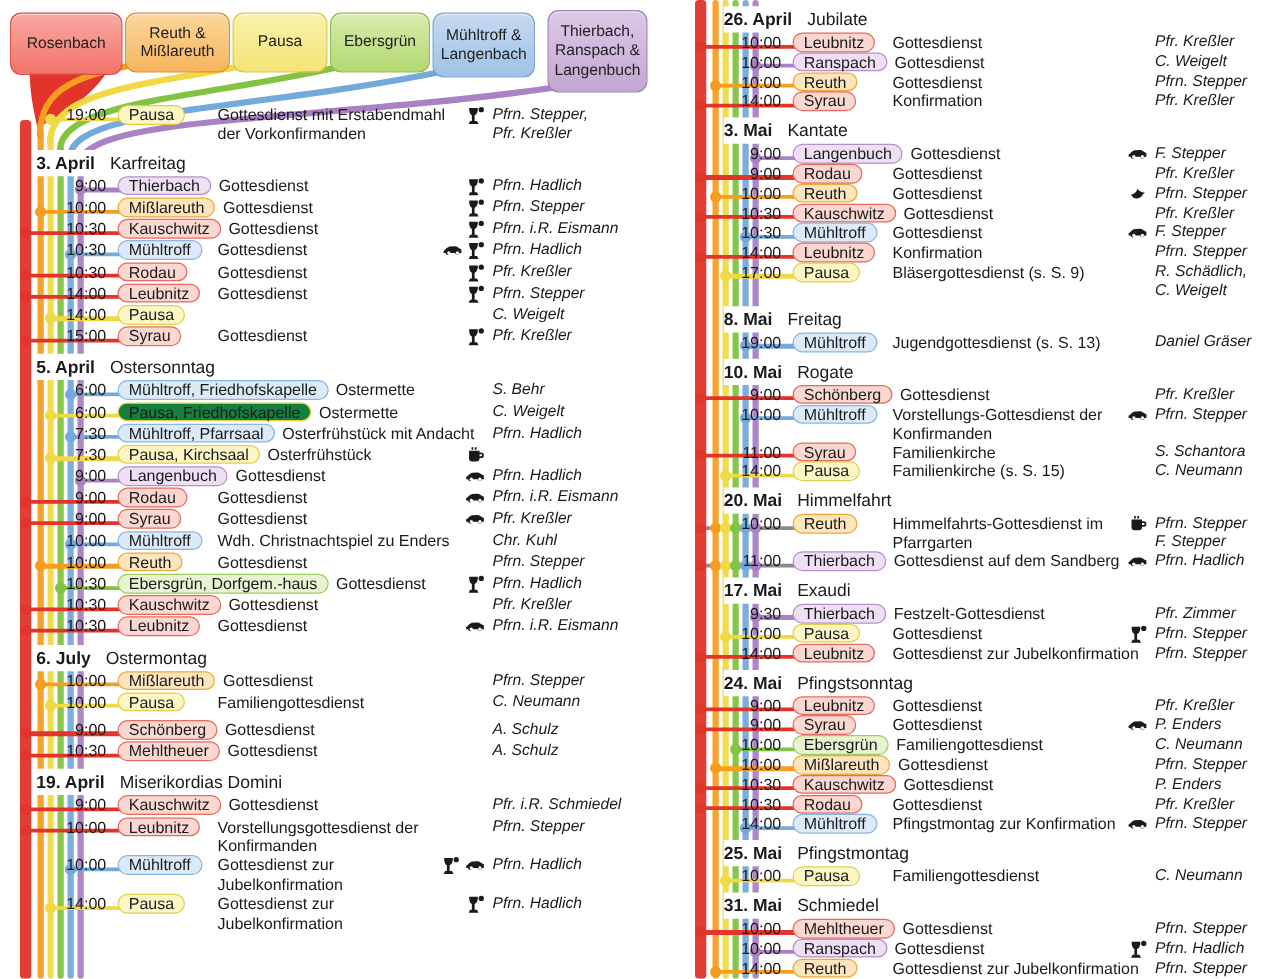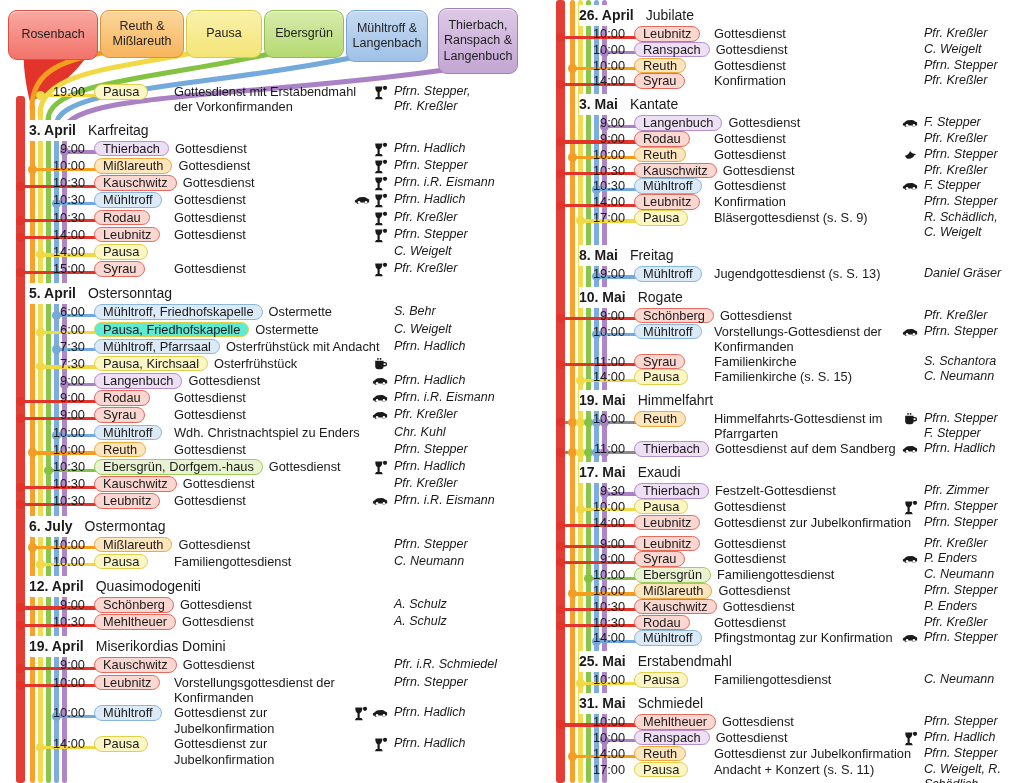--- a/index.html
+++ b/index.html
@@ -225,21 +225,21 @@
             <div class="dot" style="left: 52px; background: rgb(116, 169, 220);"></div>
             <div class="time">6:00</div>
             <div class="pillwrap"><span class="pill" style="background: rgb(220, 234, 247); border-color: rgb(138, 182, 226);">Mühltroff, Friedhofskapelle</span></div>
             <div class="desc">Ostermette</div>
             <div class="icons"></div>
             <div class="pastor">S. Behr</div>
           </div><div class="row">
             <div class="connector" style="left: 38.5px; width: 59.5px; background: rgb(240, 217, 69);"></div>
             <div class="dot" style="left: 36px; background: rgb(240, 217, 69);"></div>
             <div class="time">6:00</div>
-            <div class="pillwrap"><span class="pill" style="background: #5eead4; border-color: rgb(226, 207, 76);">Pausa, Friedhofskapelle</span></div>
+            <div class="pillwrap"><span class="pill" style="background: #15803d; border-color: rgb(226, 207, 76);">Pausa, Friedhofskapelle</span></div>
             <div class="desc">Ostermette</div>
             <div class="icons"></div>
             <div class="pastor">C. Weigelt</div>
           </div><div class="row">
             <div class="connector" style="left: 54.5px; width: 43.5px; background: rgb(116, 169, 220);"></div>
             <div class="dot" style="left: 52px; background: rgb(116, 169, 220);"></div>
             <div class="time">7:30</div>
             <div class="pillwrap"><span class="pill" style="background: rgb(220, 234, 247); border-color: rgb(138, 182, 226);">Mühltroff, Pfarrsaal</span></div>
             <div class="desc">Osterfrühstück mit Andacht</div>
             <div class="icons"></div>
@@ -378,21 +378,21 @@
             <div class="pastor">Pfrn. Stepper</div>
           </div><div class="row">
             <div class="connector" style="left: 38.5px; width: 59.5px; background: rgb(240, 217, 69);"></div>
             <div class="dot" style="left: 36px; background: rgb(240, 217, 69);"></div>
             <div class="time">10.00</div>
             <div class="pillwrap"><span class="pill" style="background: rgb(251, 246, 196); border-color: rgb(226, 207, 76);">Pausa</span></div>
             <div class="desc">Familiengottesdienst</div>
             <div class="icons"></div>
             <div class="pastor">C. Neumann</div>
           </div></div>
-        <div class="section"><div class="sec-h"><span class="sec-date">12. April</span><span class="sec-fest">Quasimodogeniti</span></div><div class="row">
+        <div class="section"><div class="row">
             <div class="connector" style="left: 18.5px; width: 79.5px; background: rgb(226, 52, 43);"></div>
             <div class="dot" style="left: 16px; background: rgb(226, 52, 43);"></div>
             <div class="time">9:00</div>
             <div class="pillwrap"><span class="pill" style="background: rgb(251, 215, 210); border-color: rgb(232, 105, 93);">Schönberg</span></div>
             <div class="desc">Gottesdienst</div>
             <div class="icons"></div>
             <div class="pastor">A. Schulz</div>
           </div><div class="row">
             <div class="connector" style="left: 18.5px; width: 79.5px; background: rgb(226, 52, 43);"></div>
             <div class="dot" style="left: 16px; background: rgb(226, 52, 43);"></div>
@@ -627,21 +627,21 @@
             <div class="pastor">S. Schantora</div>
           </div><div class="row">
             <div class="connector" style="left: 38.5px; width: 59.5px; background: rgb(240, 217, 69);"></div>
             <div class="dot" style="left: 36px; background: rgb(240, 217, 69);"></div>
             <div class="time">14:00</div>
             <div class="pillwrap"><span class="pill" style="background: rgb(251, 246, 196); border-color: rgb(226, 207, 76);">Pausa</span></div>
             <div class="desc">Familienkirche (s. S. 15)</div>
             <div class="icons"></div>
             <div class="pastor">C. Neumann</div>
           </div></div>
-        <div class="section"><div class="sec-h"><span class="sec-date">19. Mai</span><span class="sec-fest">Himmelfahrt</span></div><div class="row">
+        <div class="section"><div class="sec-h"><span class="sec-date">20. Mai</span><span class="sec-fest">Himmelfahrt</span></div><div class="row">
             <div class="connector" style="left: 18.5px; width: 79.5px; background: rgb(138, 138, 138);"></div>
             <div class="dot" style="left: 16px; background: rgb(226, 52, 43);"></div>
             <div class="dot" style="left: 28px; background: rgb(245, 157, 32);"></div>
             <div class="dot" style="left: 36px; background: rgb(240, 217, 69);"></div>
             <div class="dot" style="left: 44px; background: rgb(130, 195, 65);"></div>
             <div class="dot" style="left: 52px; background: rgb(116, 169, 220);"></div>
             <div class="dot" style="left: 60px; background: rgb(169, 129, 196);"></div>
             <div class="time">10:00</div>
             <div class="pillwrap"><span class="pill" style="background: rgb(253, 229, 189); border-color: rgb(240, 168, 60);">Reuth</span></div>
             <div class="desc">Himmelfahrts-Gottesdienst im Pfarrgarten</div>
@@ -707,21 +707,21 @@
             <div class="pastor">Pfrn. Stepper</div>
           </div><div class="row">
             <div class="connector" style="left: 18.5px; width: 79.5px; background: rgb(226, 52, 43);"></div>
             <div class="dot" style="left: 16px; background: rgb(226, 52, 43);"></div>
             <div class="time">14:00</div>
             <div class="pillwrap"><span class="pill" style="background: rgb(251, 215, 210); border-color: rgb(232, 105, 93);">Leubnitz</span></div>
             <div class="desc">Gottesdienst zur Jubelkonfirmation</div>
             <div class="icons"></div>
             <div class="pastor">Pfrn. Stepper</div>
           </div></div>
-        <div class="section"><div class="row">
+        <div class="section"><div class="sec-h"><span class="sec-date">24. Mai</span><span class="sec-fest">Pfingstsonntag</span></div><div class="row">
             <div class="connector" style="left: 18.5px; width: 79.5px; background: rgb(226, 52, 43);"></div>
             <div class="dot" style="left: 16px; background: rgb(226, 52, 43);"></div>
             <div class="time">9:00</div>
             <div class="pillwrap"><span class="pill" style="background: rgb(251, 215, 210); border-color: rgb(232, 105, 93);">Leubnitz</span></div>
             <div class="desc">Gottesdienst</div>
             <div class="icons"></div>
             <div class="pastor">Pfr. Kreßler</div>
           </div><div class="row">
             <div class="connector" style="left: 18.5px; width: 79.5px; background: rgb(226, 52, 43);"></div>
             <div class="dot" style="left: 16px; background: rgb(226, 52, 43);"></div>
@@ -780,21 +780,21 @@
               <span>
                 <svg width="16" height="12" viewBox="0 0 18 13">
                   <path fill="#1a1a1a" d="M1 8.2 C3 7.4 4.2 4.6 6.6 4.4 L11 4.2 c2.4 0 3.8 1.8 6 2.8 l0 3.4 -1.6 0 a2.1 2.1 0 0 1 -4.1 0 l-4.6 0 a2.1 2.1 0 0 1 -4.1 0 L1 10.4 Z"></path>
                   <circle cx="5.7" cy="10.3" r="1.5" fill="#fff"></circle>
                   <circle cx="13.4" cy="10.3" r="1.5" fill="#fff"></circle>
                 </svg>
               </span>
             </div>
             <div class="pastor">Pfrn. Stepper</div>
           </div></div>
-        <div class="section"><div class="sec-h"><span class="sec-date">25. Mai</span><span class="sec-fest">Erstabendmahl</span></div><div class="row">
+        <div class="section"><div class="sec-h"><span class="sec-date">25. Mai</span><span class="sec-fest">Pfingstmontag</span></div><div class="row">
             <div class="connector" style="left: 38.5px; width: 59.5px; background: rgb(240, 217, 69);"></div>
             <div class="dot" style="left: 36px; background: rgb(240, 217, 69);"></div>
             <div class="time">10:00</div>
             <div class="pillwrap"><span class="pill" style="background: rgb(251, 246, 196); border-color: rgb(226, 207, 76);">Pausa</span></div>
             <div class="desc">Familiengottesdienst</div>
             <div class="icons"></div>
             <div class="pastor">C. Neumann</div>
           </div></div>
         <div class="section"><div class="sec-h"><span class="sec-date">31. Mai</span><span class="sec-fest">Schmiedel</span></div><div class="row">
             <div class="connector" style="left: 18.5px; width: 79.5px; background: rgb(226, 52, 43);"></div>

